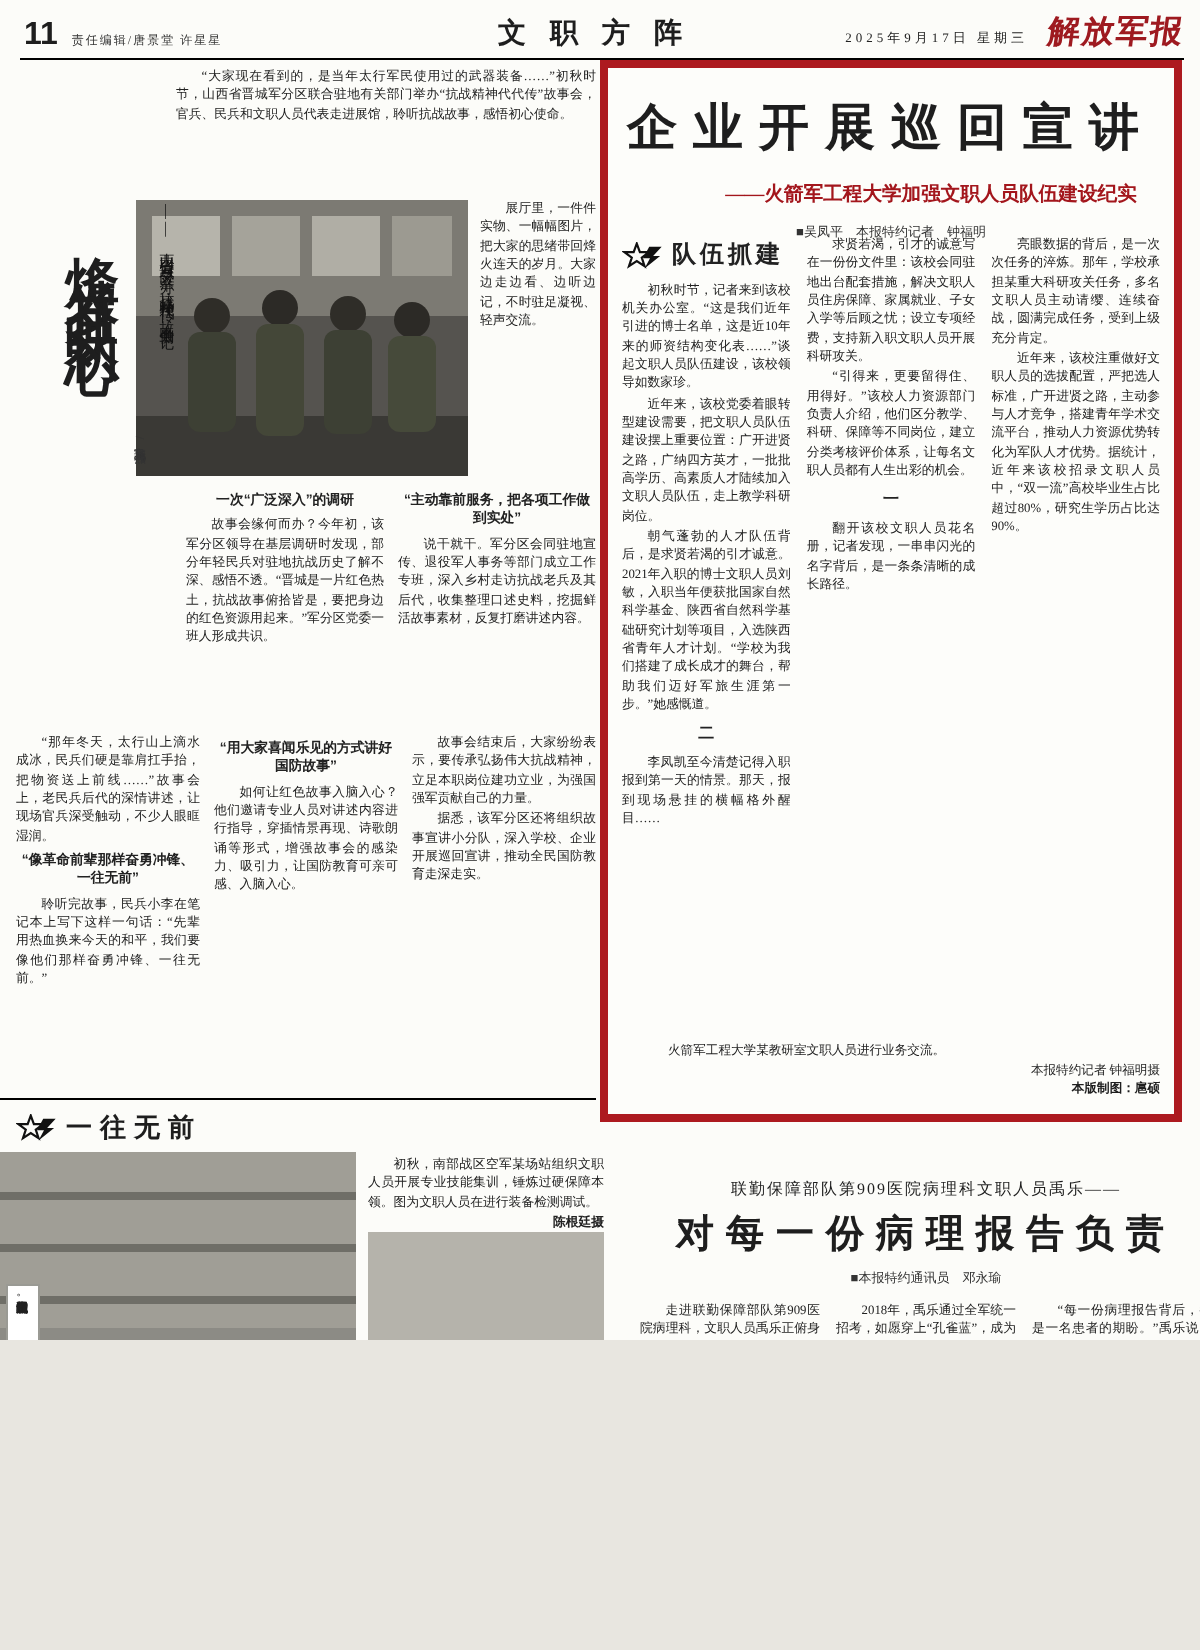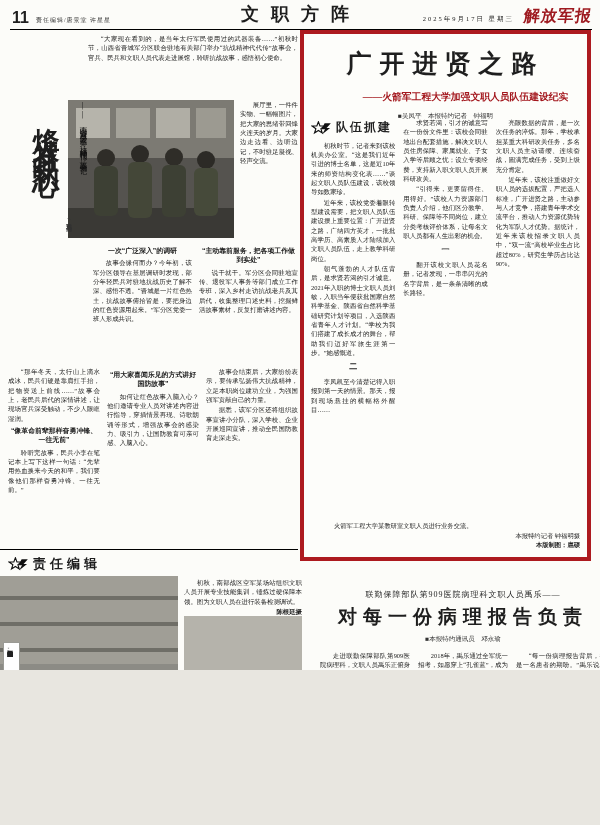--- a/index.html
+++ b/index.html
@@ -9,21 +9,21 @@
     background: #fcfcf9; overflow: hidden;
     font-family: "Liberation Serif", serif; color: #1e1e1e;
   }
   
   .header { position:absolute; left:10px; right:8px; top:5px; height:25px;
     border-bottom:1.6px solid #000; }
   .hd-left { position:absolute; left:2px; bottom:3px; display:flex; align-items:flex-end; gap:7px; }
   .hd-pagenum { font-family:"Liberation Sans",sans-serif; font-weight:bold; font-size:16px; line-height:1; }
   .hd-editors { font-size:6px; color:#333; padding-bottom:1px; letter-spacing:1px; }
   .hd-center { position:absolute; left:50%; transform:translateX(-50%); bottom:3px;
-    font-family:"Liberation Sans",sans-serif; font-weight:bold; font-size:18px; letter-spacing:12px; white-space:nowrap; }
+    font-family:"Liberation Sans",sans-serif; font-weight:bold; font-size:14px; letter-spacing:12px; white-space:nowrap; }
   .hd-right { position:absolute; right:0; bottom:2px; display:flex; align-items:flex-end; gap:10px; }
   .hd-date { font-size:6.5px; letter-spacing:2px; padding-bottom:3px; color:#222; }
   .hd-masthead { font-size:16px; font-weight:bold; color:#9e1a20; transform:skewX(-8deg);
     font-family:"Liberation Serif",serif; letter-spacing:1px; }
   
   .t { font-size:6.4px; line-height:1.46; text-align:justify; color:#222; }
   .t p { margin:0 0 1px; text-indent:2em; }
   .subhead { font-family:"Liberation Sans",sans-serif; font-weight:bold; font-size:6.9px;
     text-align:center; margin:3px 0 3px; line-height:1.35; }
   .num { text-align:center; font-weight:bold; font-size:8px; margin:4px 0; font-family:"Liberation Sans",sans-serif; }
@@ -172,21 +172,21 @@
         </div>
     </div>
   </div>
 
   <div class="fl-rule"></div>
   <div class="marker fl-marker">
     <svg class="sf" viewBox="0 0 26 18">
       <path d="M9 1 L11 6.5 L17 6.5 L12.2 10 L14 15.5 L9 12.2 L4 15.5 L5.8 10 L1 6.5 L7 6.5 Z" fill="none" stroke="#111" stroke-width="1.4"></path>
       <path d="M17 3 L25 3 L19.5 9 L24 9 L14 17 L17.5 10.5 L13 10.5 Z" fill="#111"></path>
     </svg>
-    <span>责任编辑</span>
+    <span>一往无前</span>
   </div>
 
   <div class="photoL">
     <svg class="photo" viewBox="0 0 178 249" preserveAspectRatio="none">
       <rect width="178" height="249" fill="#8c8b85"></rect>
       <rect y="0" width="178" height="88" fill="#a09e96"></rect>
       <rect y="20" width="178" height="4" fill="#6f6e67"></rect>
         <rect y="46" width="178" height="4" fill="#6f6e67"></rect>
         <rect y="72" width="178" height="4" fill="#6f6e67"></rect>
       <rect x="30" y="108" width="34" height="24" fill="#2d2d2b"></rect>
@@ -220,21 +220,21 @@
       <rect x="10" y="128" width="108" height="81" fill="#6e6d66"></rect>
       <rect x="64" y="84" width="44" height="52" fill="#3c3c39"></rect>
       <path d="M14 76 q6 -16 20 -14 q16 2 14 18 l-2 12 -30 2 Z" fill="#4c5244"></path>
       <circle cx="32" cy="86" r="12" fill="#8a7460"></circle>
       <rect x="10" y="98" width="52" height="62" rx="10" fill="#565b4a"></rect>
       <rect x="46" y="118" width="30" height="8" rx="3" fill="#43483b"></rect>
     </svg>
   </div>
 
   <div class="redbox">
-    <div class="rb-title">广开进贤之路</div>
+    <div class="rb-title">企业开展巡回宣讲</div>
     <div class="rb-sub">——火箭军工程大学加强文职人员队伍建设纪实</div>
     <div class="rb-byline">■吴凤平　本报特约记者　钟福明</div>
 
     <div class="rb-cols cols">
       <div class="t">
         <div class="marker rb-marker">
           <svg class="sf" viewBox="0 0 26 18">
             <path d="M9 1 L11 6.5 L17 6.5 L12.2 10 L14 15.5 L9 12.2 L4 15.5 L5.8 10 L1 6.5 L7 6.5 Z" fill="none" stroke="#111" stroke-width="1.4"></path>
             <path d="M17 3 L25 3 L19.5 9 L24 9 L14 17 L17.5 10.5 L13 10.5 Z" fill="#111"></path>
           </svg>

